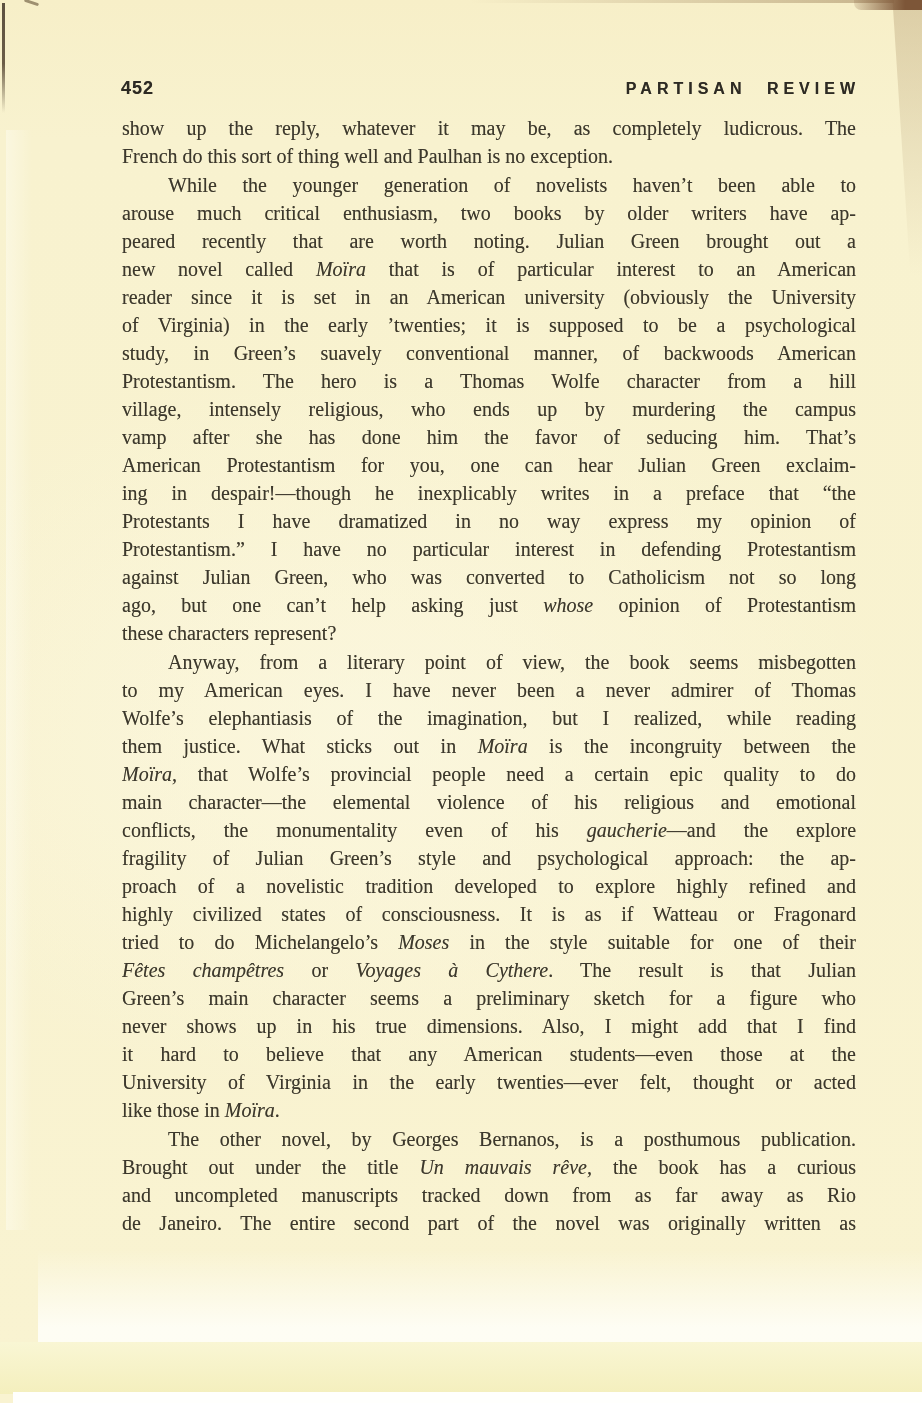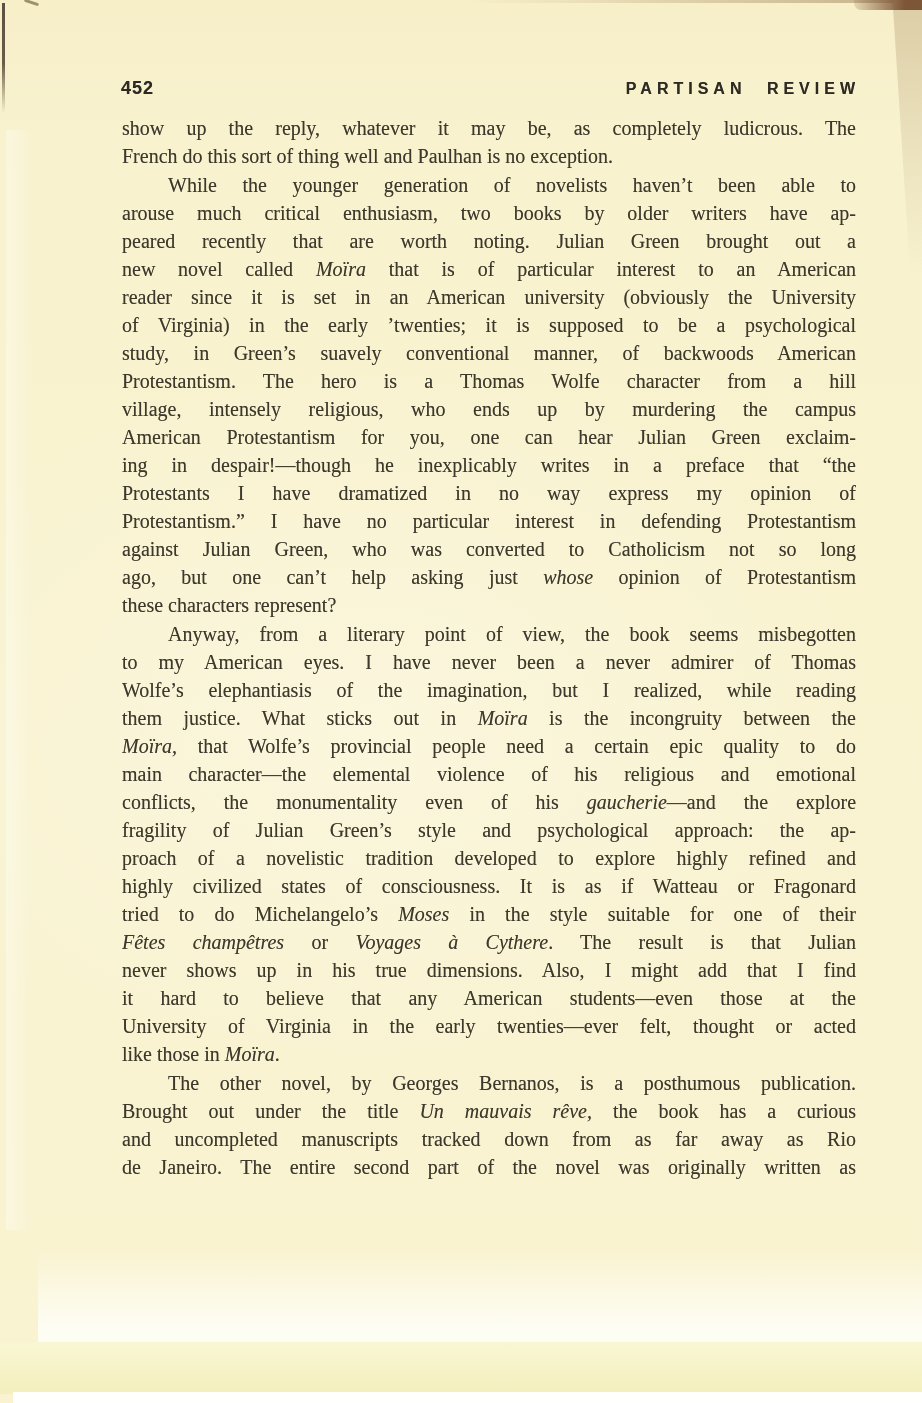--- a/index.html
+++ b/index.html
@@ -82,20 +82,21 @@
       <div class="para">
         <div class="line just indent"><span>While the younger generation of novelists haven’t been able to</span></div>
         <div class="line just"><span>arouse much critical enthusiasm, two books by older writers have ap-</span></div>
         <div class="line just"><span>peared recently that are worth noting. Julian Green brought out a</span></div>
         <div class="line just"><span>new novel called </span><span class="it">Moïra</span><span> that is of particular interest to an American</span></div>
         <div class="line just"><span>reader since it is set in an American university (obviously the University</span></div>
         <div class="line just"><span>of Virginia) in the early ’twenties; it is supposed to be a psychological</span></div>
         <div class="line just"><span>study, in Green’s suavely conventional manner, of backwoods American</span></div>
         <div class="line just"><span>Protestantism. The hero is a Thomas Wolfe character from a hill</span></div>
         <div class="line just"><span>village, intensely religious, who ends up by murdering the campus</span></div>
+        <div class="line just"><span>vamp after she has done him the favor of seducing him. That’s</span></div>
         <div class="line just"><span>American Protestantism for you, one can hear Julian Green exclaim-</span></div>
         <div class="line just"><span>ing in despair!—though he inexplicably writes in a preface that “the</span></div>
         <div class="line just"><span>Protestants I have dramatized in no way express my opinion of</span></div>
         <div class="line just"><span>Protestantism.” I have no particular interest in defending Protestantism</span></div>
         <div class="line just"><span>against Julian Green, who was converted to Catholicism not so long</span></div>
         <div class="line just"><span>ago, but one can’t help asking just </span><span class="it">whose</span><span> opinion of Protestantism</span></div>
         <div class="line"><span>these characters represent?</span></div>
       </div>
       <div class="para">
         <div class="line just indent"><span>Anyway, from a literary point of view, the book seems misbegotten</span></div>
@@ -103,20 +104,21 @@
         <div class="line just"><span>Wolfe’s elephantiasis of the imagination, but I realized, while reading</span></div>
         <div class="line just"><span>them justice. What sticks out in </span><span class="it">Moïra</span><span> is the incongruity between the</span></div>
         <div class="line just"><span class="it">Moïra,</span><span> that Wolfe’s provincial people need a certain epic quality to do</span></div>
         <div class="line just"><span>main character—the elemental violence of his religious and emotional</span></div>
         <div class="line just"><span>conflicts, the monumentality even of his </span><span class="it">gaucherie</span><span>—and the explore</span></div>
         <div class="line just"><span>fragility of Julian Green’s style and psychological approach: the ap-</span></div>
         <div class="line just"><span>proach of a novelistic tradition developed to explore highly refined and</span></div>
         <div class="line just"><span>highly civilized states of consciousness. It is as if Watteau or Fragonard</span></div>
         <div class="line just"><span>tried to do Michelangelo’s </span><span class="it">Moses</span><span> in the style suitable for one of their</span></div>
         <div class="line just"><span class="it">Fêtes champêtres</span><span> or </span><span class="it">Voyages à Cythere</span><span>. The result is that Julian</span></div>
+        <div class="line just"><span>Green’s main character seems a preliminary sketch for a figure who</span></div>
         <div class="line just"><span>never shows up in his true dimensions. Also, I might add that I find</span></div>
         <div class="line just"><span>it hard to believe that any American students—even those at the</span></div>
         <div class="line just"><span>University of Virginia in the early twenties—ever felt, thought or acted</span></div>
         <div class="line"><span>like those in </span><span class="it">Moïra</span><span>.</span></div>
       </div>
       <div class="para">
         <div class="line just indent"><span>The other novel, by Georges Bernanos, is a posthumous publication.</span></div>
         <div class="line just"><span>Brought out under the title </span><span class="it">Un mauvais rêve,</span><span> the book has a curious</span></div>
         <div class="line just"><span>and uncompleted manuscripts tracked down from as far away as Rio</span></div>
         <div class="line just"><span>de Janeiro. The entire second part of the novel was originally written as</span></div>

